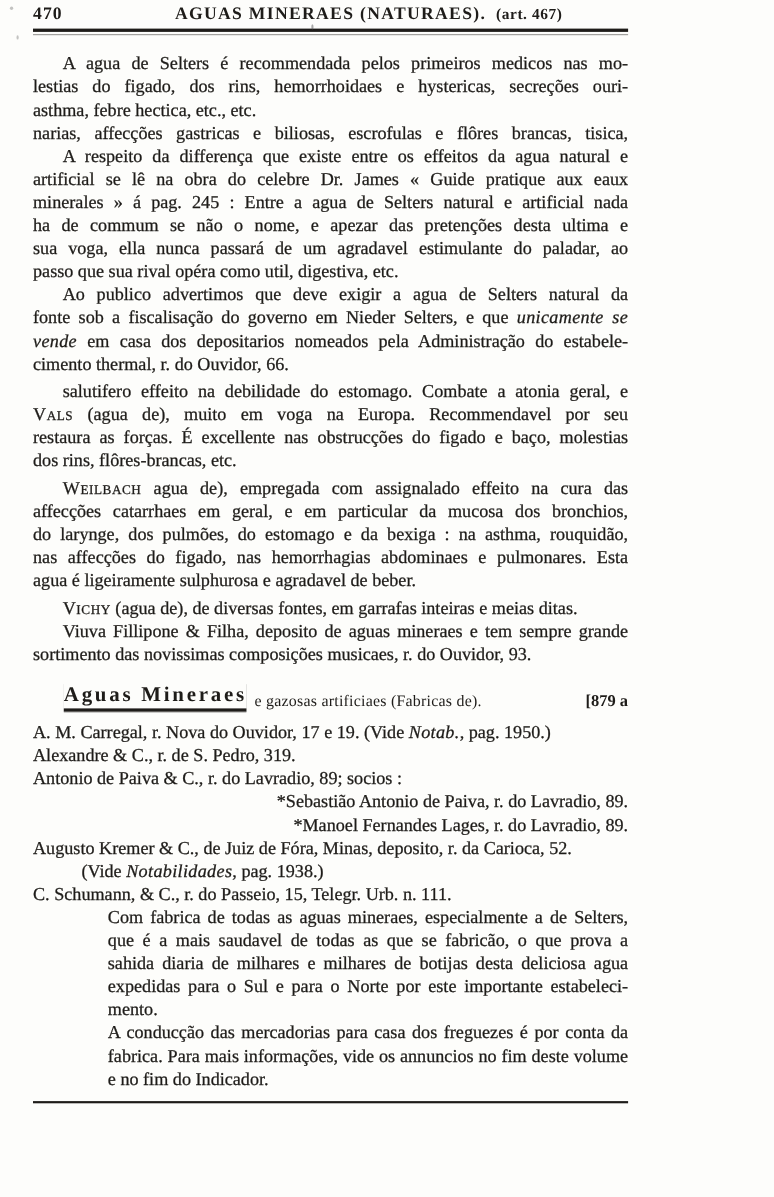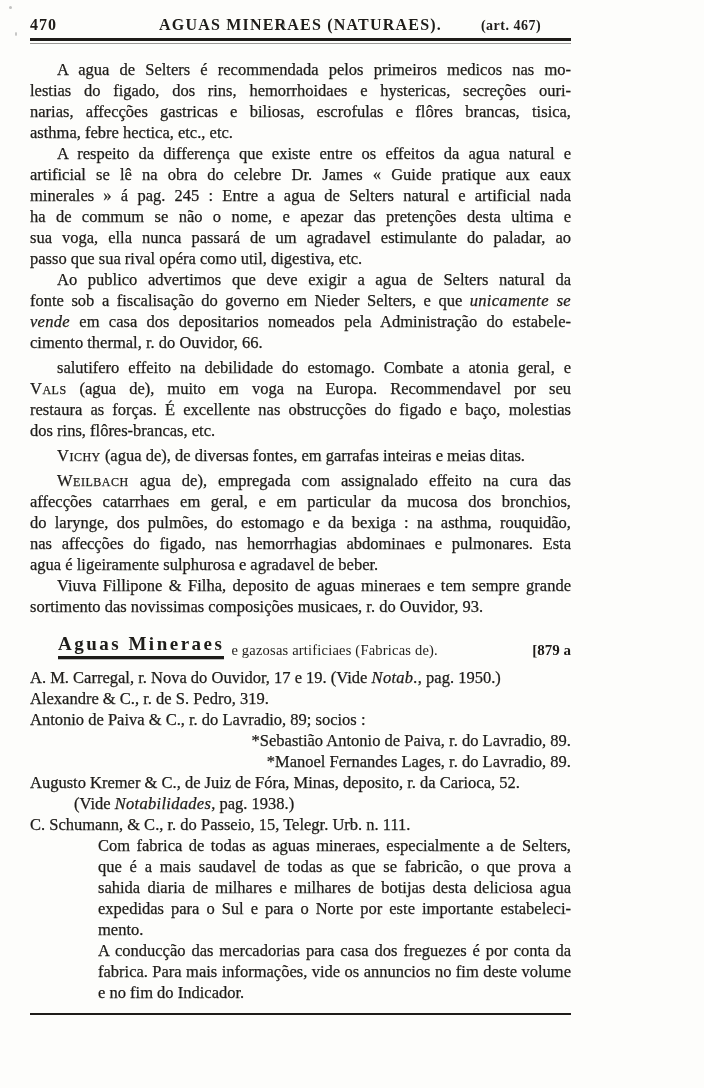--- a/index.html
+++ b/index.html
@@ -10,21 +10,21 @@
     width: 704px;
     height: 1088px;
     overflow: hidden;
     font-family: "Liberation Serif", "DejaVu Serif", serif;
     position: relative;
   }
   .page {
     width: 601px;
     height: 1088px;
     box-sizing: border-box;
-    padding: 16px 30px 0 30px;
+    padding: 4px 30px 0 30px;
     position: relative;
   }
   
   .speck { position: absolute; background: #555; opacity: .35; border-radius: 50%; }
   .speck.s1 { left: 9px; top: 6px; width: 3px; height: 3px; }
   .speck.s2 { left: 15px; top: 32px; width: 2px; height: 4px; }
   .speck.s3 { left: 283px; top: 22px; width: 2px; height: 5px; opacity: .5; }
 
   
   .header-row {
@@ -40,21 +40,21 @@
   }
   .running-title {
     flex: 1;
     text-align: center;
     font-weight: 700;
     font-size: 16px;
     letter-spacing: 1.2px;
   }
   .article-ref {
     width: 120px;
-    text-align: center;
+    text-align: left;
     font-weight: 700;
     font-size: 14px;
     letter-spacing: .5px;
     filter: blur(.4px);
   }
   .header-rule {
     height: 3px;
     margin-bottom: 2px;
   }
   .header-rule-2 {
@@ -147,22 +147,22 @@
     <span class="running-title">AGUAS MINERAES (NATURAES).</span>
     <span class="article-ref">(art. 467)</span>
   </div>
   <div class="header-rule" style="background: rgb(30, 28, 25);"></div>
   <div class="header-rule-2" style="background: rgb(30, 28, 25);"></div>
 
   <div class="body-text" id="body-text">
       <div class="para">
         <div class="line just">A agua de Selters é recommendada pelos primeiros medicos nas mo-</div>
         <div class="line just">lestias do figado, dos rins, hemorrhoidaes e hystericas, secreções ouri-</div>
+        <div class="line">asthma, febre hectica, etc., etc.</div>
         <div class="line just">narias, affecções gastricas e biliosas, escrofulas e flôres brancas, tisica,</div>
-        <div class="line">asthma, febre hectica, etc., etc.</div>
       </div>
       <div class="para">
         <div class="line just">A respeito da differença que existe entre os effeitos da agua natural e</div>
         <div class="line just">artificial se lê na obra do celebre Dr. James « Guide pratique aux eaux</div>
         <div class="line just">minerales » á pag. 245 : Entre a agua de Selters natural e artificial nada</div>
         <div class="line just">ha de commum se não o nome, e apezar das pretenções desta ultima e</div>
         <div class="line just">sua voga, ella nunca passará de um agradavel estimulante do paladar, ao</div>
         <div class="line">passo que sua rival opéra como util, digestiva, etc.</div>
       </div>
       <div class="para">
@@ -171,28 +171,28 @@
         <div class="line just"><i>vende</i> em casa dos depositarios nomeados pela Administração do estabele-</div>
         <div class="line">cimento thermal, r. do Ouvidor, 66.</div>
       </div>
       <div class="para gap-sm">
         <div class="line just">salutifero effeito na debilidade do estomago. Combate a atonia geral, e</div>
         <div class="line just"><span class="sc">Vals</span> (agua de), muito em voga na Europa. Recommendavel por seu</div>
         <div class="line just">restaura as forças. É excellente nas obstrucções do figado e baço, molestias</div>
         <div class="line">dos rins, flôres-brancas, etc.</div>
       </div>
       <div class="para gap-sm">
-        <div class="line"><span class="sc">Vichy</span> (agua de), de diversas fontes, em garrafas inteiras e meias ditas.</div>
-      </div>
-      <div class="para gap-sm">
         <div class="line just"><span class="sc">Weilbach</span> agua de), empregada com assignalado effeito na cura das</div>
         <div class="line just">affecções catarrhaes em geral, e em particular da mucosa dos bronchios,</div>
         <div class="line just">do larynge, dos pulmões, do estomago e da bexiga : na asthma, rouquidão,</div>
         <div class="line just">nas affecções do figado, nas hemorrhagias abdominaes e pulmonares. Esta</div>
         <div class="line">agua é ligeiramente sulphurosa e agradavel de beber.</div>
+      </div>
+      <div class="para gap-sm">
+        <div class="line"><span class="sc">Vichy</span> (agua de), de diversas fontes, em garrafas inteiras e meias ditas.</div>
       </div>
       <div class="para">
         <div class="line just">Viuva Fillipone &amp; Filha, deposito de aguas mineraes e tem sempre grande</div>
         <div class="line">sortimento das novissimas composições musicaes, r. do Ouvidor, 93.</div>
       </div>
     </div>
 
   <div class="sec-row">
     <span class="sec-title">Aguas Mineraes</span>
     <span class="sec-suffix">e gazosas artificiaes (Fabricas de).</span>

